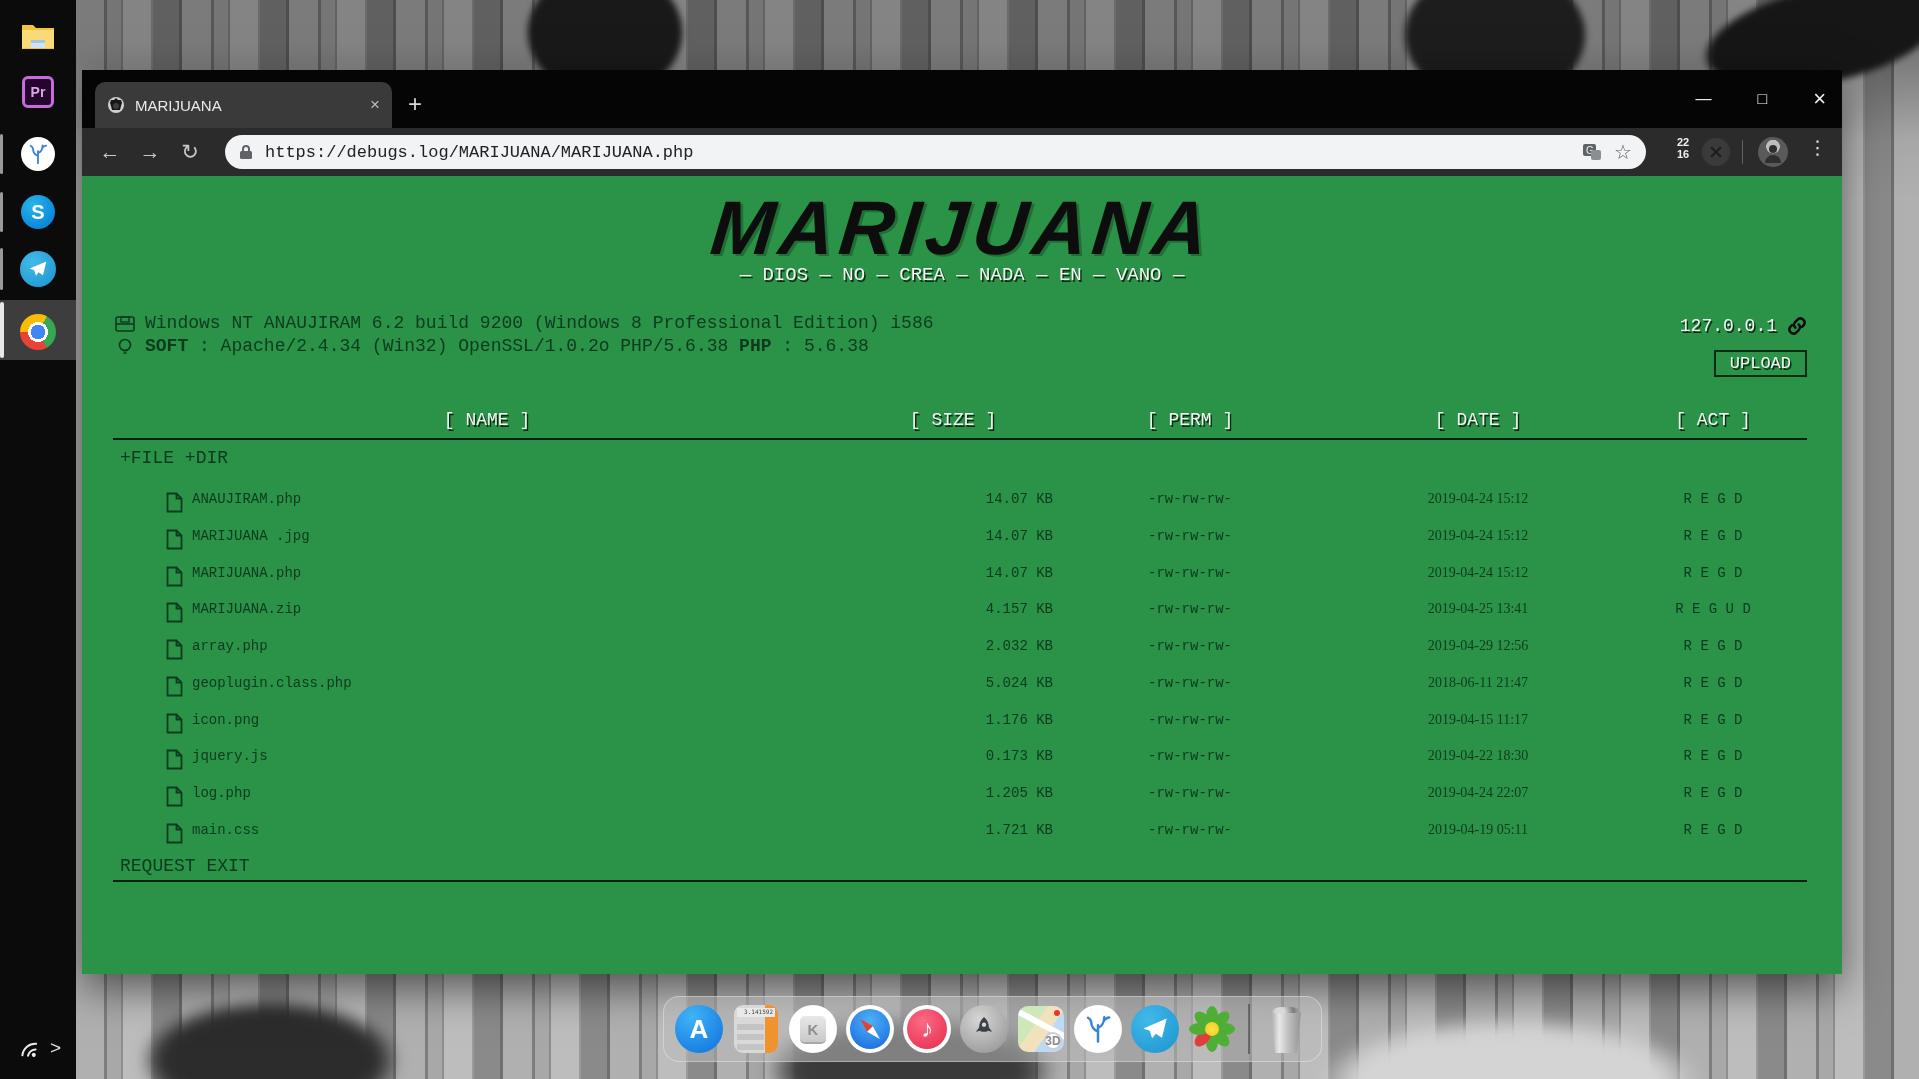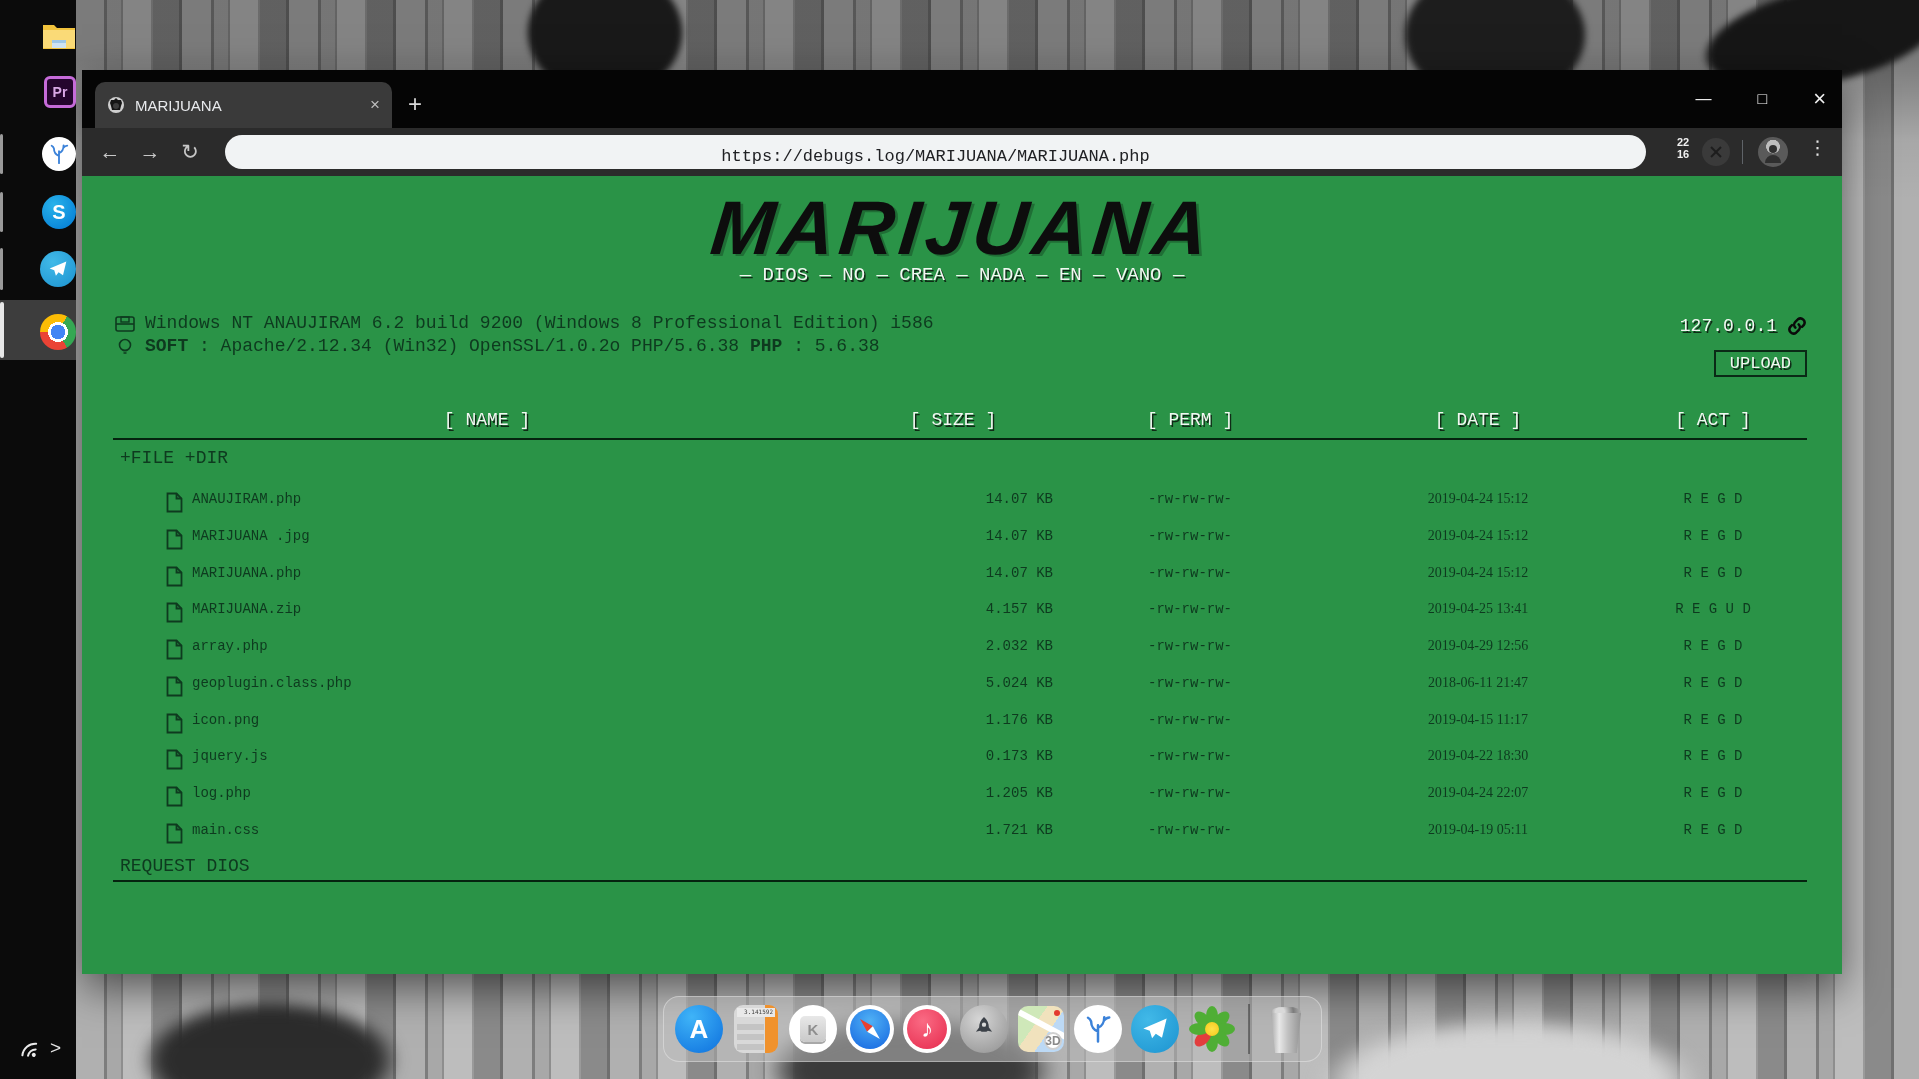--- a/index.html
+++ b/index.html
@@ -28,21 +28,21 @@
         background:radial-gradient(closest-side,#d4d4d4 55%,transparent 70%); filter:blur(8px); }
   .b5 { left:90px; top:975px; width:360px; height:170px; border-radius:50%;
         background:radial-gradient(closest-side,#2c2c2c 60%,transparent 72%); filter:blur(7px); }
   .b6 { left:700px; top:990px; width:420px; height:160px; border-radius:50%;
         background:radial-gradient(closest-side,#3a3a3a 55%,transparent 70%); filter:blur(9px); }
   .b7 { left:1640px; top:120px; width:120px; height:700px;
         background:linear-gradient(90deg,transparent,rgba(40,40,40,.35),transparent); filter:blur(6px); }
 
   
   #taskbar { position:absolute; left:0; top:0; width:76px; height:1079px; background:#0b0b0b; z-index:5; }
-  .tb-item { position:absolute; left:0; width:76px; display:flex; align-items:center; justify-content:flex-end; }
+  .tb-item { position:absolute; left:0; width:76px; display:flex; align-items:center; justify-content:center; }
   .tb-ind { position:absolute; left:0; width:3px; background:#9a9a9a; border-radius:2px; }
   .tb-active-bg { position:absolute; left:0; top:300px; width:76px; height:60px; background:#3d3d3d; }
   .tb-ind.active { width:4px; background:#e8e8e8; }
   .circle-ic { border-radius:50%; display:flex; align-items:center; justify-content:center; }
   .premiere { width:32px; height:32px; border:3px solid #c66bd9; border-radius:6px; background:#25052e;
               color:#d9a7e6; font-size:14px; font-weight:bold; display:flex; align-items:center; justify-content:center; }
   .skype { width:34px; height:34px; background:radial-gradient(circle at 35% 30%,#29b3ea,#0078d4); color:#fff;
            font-size:20px; font-weight:bold; }
   .telegram-ic { background:radial-gradient(circle at 35% 30%,#41b9e8,#1c93d0); }
   .chrome-ic { width:36px; height:36px; border-radius:50%;
@@ -61,21 +61,21 @@
          border-radius:10px 10px 0 0; display:flex; align-items:center; padding:0 12px; gap:10px; }
   #tab-title { color:#e8eaed; font-size:15px; flex:1; }
   .tab-close { color:#bdbdbd; font-size:17px; }
   .newtab { position:absolute; left:326px; top:20px; color:#d8d8d8; font-size:24px; font-weight:300; }
   #win-controls { position:absolute; right:16px; top:0; height:58px; display:flex; align-items:center; gap:46px;
                   color:#f1f1f1; font-size:16px; }
   #toolbar { position:absolute; left:0; top:58px; width:100%; height:48px; background:#2b2b2b;
              display:flex; align-items:center; }
   .nav-ic { color:#c7c7c7; font-size:21px; width:40px; text-align:center; }
   #omnibox { position:absolute; left:143px; top:7px; width:1421px; height:34px; background:#f1f3f4;
-             border-radius:17px; display:flex; align-items:center; padding:0 14px; gap:12px;flex-direction:column; }
+             border-radius:17px; display:flex; align-items:center; padding:0 14px; gap:12px; }
   #url-text { color:#202124; font-size:17px; flex:1; }
   .pill-ic { color:#5f6368; font-size:17px; }
   #ext-badge { position:absolute; left:1586px; top:8px; width:30px; color:#f0f0f0; font-size:11px;
                line-height:12px; text-align:center; font-weight:bold; }
   #ext-circle { position:absolute; left:1620px; top:10px; width:28px; height:28px; border-radius:50%; background:#3a3a3a; }
   #tb-sep { position:absolute; left:1660px; top:12px; width:1px; height:24px; background:#5f6368; }
   #avatar { position:absolute; left:1676px; top:9px; width:30px; height:30px; border-radius:50%;
             background:radial-gradient(circle at 50% 32%, #bdbdbd 0 26%, #5a5a5a 28% 100%); overflow:hidden; }
   #avatar svg { position:absolute; left:5px; top:6px; }
   #menu-dots { position:absolute; left:1726px; top:8px; color:#e4e4e4; font-size:19px; }
@@ -301,21 +301,21 @@
           <path d="M1 10h18" stroke="#0e3a1f" stroke-width="1.6"></path>
           <rect x="6" y="3" width="8" height="5" fill="none" stroke="#0e3a1f" stroke-width="1.4"></rect>
         </svg>
         <span>Windows NT ANAUJIRAM 6.2 build 9200 (Windows 8 Professional Edition) i586</span>
       </div>
       <div class="info-line">
         <svg class="info-ic" viewBox="0 0 20 20">
           <circle cx="10" cy="8" r="5.5" fill="none" stroke="#0e3a1f" stroke-width="1.6"></circle>
           <path d="M8 13.5h4M8.5 16h3" stroke="#0e3a1f" stroke-width="1.6"></path>
         </svg>
-        <span><b>SOFT</b><span> : Apache/2.12.34 (Win32) OpenSSL/1.0.2o PHP/5.6.38 </span><b>PHP</b><span> : 5.6.38</span></span>
+        <span><b>SOFT</b><span> : Apache/2.4.34 (Win32) OpenSSL/1.0.2o PHP/5.6.38 </span><b>PHP</b><span> : 5.6.38</span></span>
       </div>
     </div>
 
     <div id="ip-wrap">
       <span class="lite">127.0.0.1</span>
       <svg width="20" height="20" viewBox="0 0 24 24">
         <g fill="none" stroke="#0a0a0a" stroke-width="3" stroke-linecap="round">
           <path d="M10 14a5 5 0 0 1 0-7l3-3a5 5 0 0 1 7 7l-2 2"></path>
           <path d="M14 10a5 5 0 0 1 0 7l-3 3a5 5 0 0 1-7-7l2-2"></path>
         </g>
@@ -456,21 +456,21 @@
     <span class="cell c-size">1.721 KB</span>
     <span class="cell c-perm">-rw-rw-rw-</span>
     <span class="cell c-date">2019-04-19 05:11</span>
     <span class="cell c-act">R E G D</span>
   </div>
 </div>
 
     <div id="reqrow">
       <span>REQUEST</span>
       <span> </span>
-      <span>DIOS</span>
+      <span>EXIT</span>
     </div>
     <div class="hr" style="top:704px"></div>
 
   </div>
 </div>
 
 <div id="dock">
   <div class="dock-ic">
     <div class="dk-circle appstore">
         <span>A</span>

